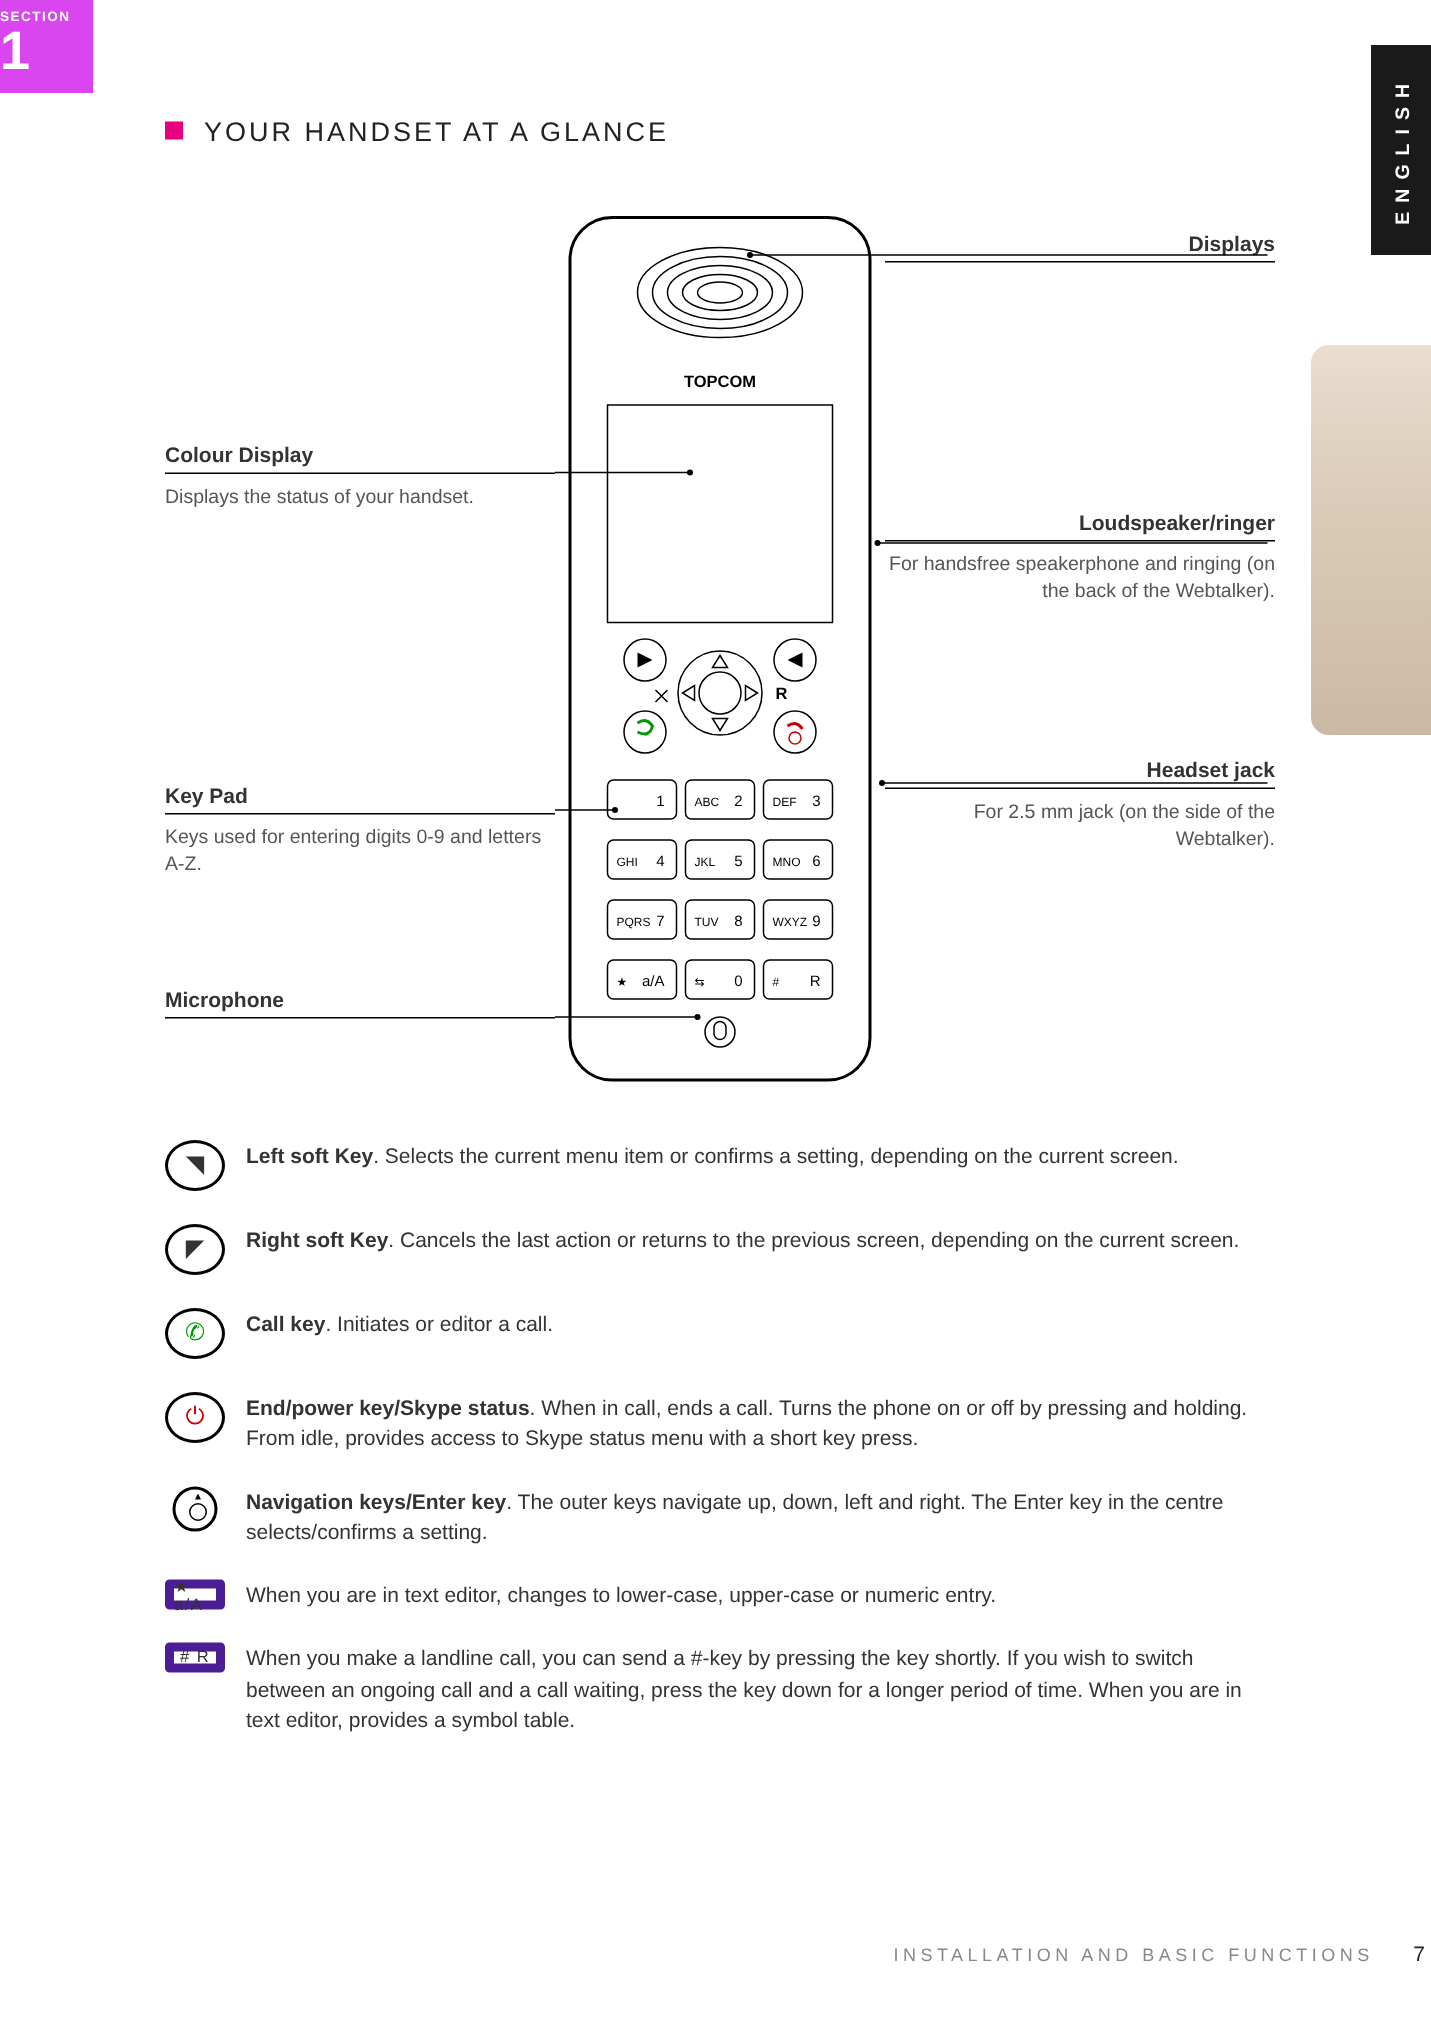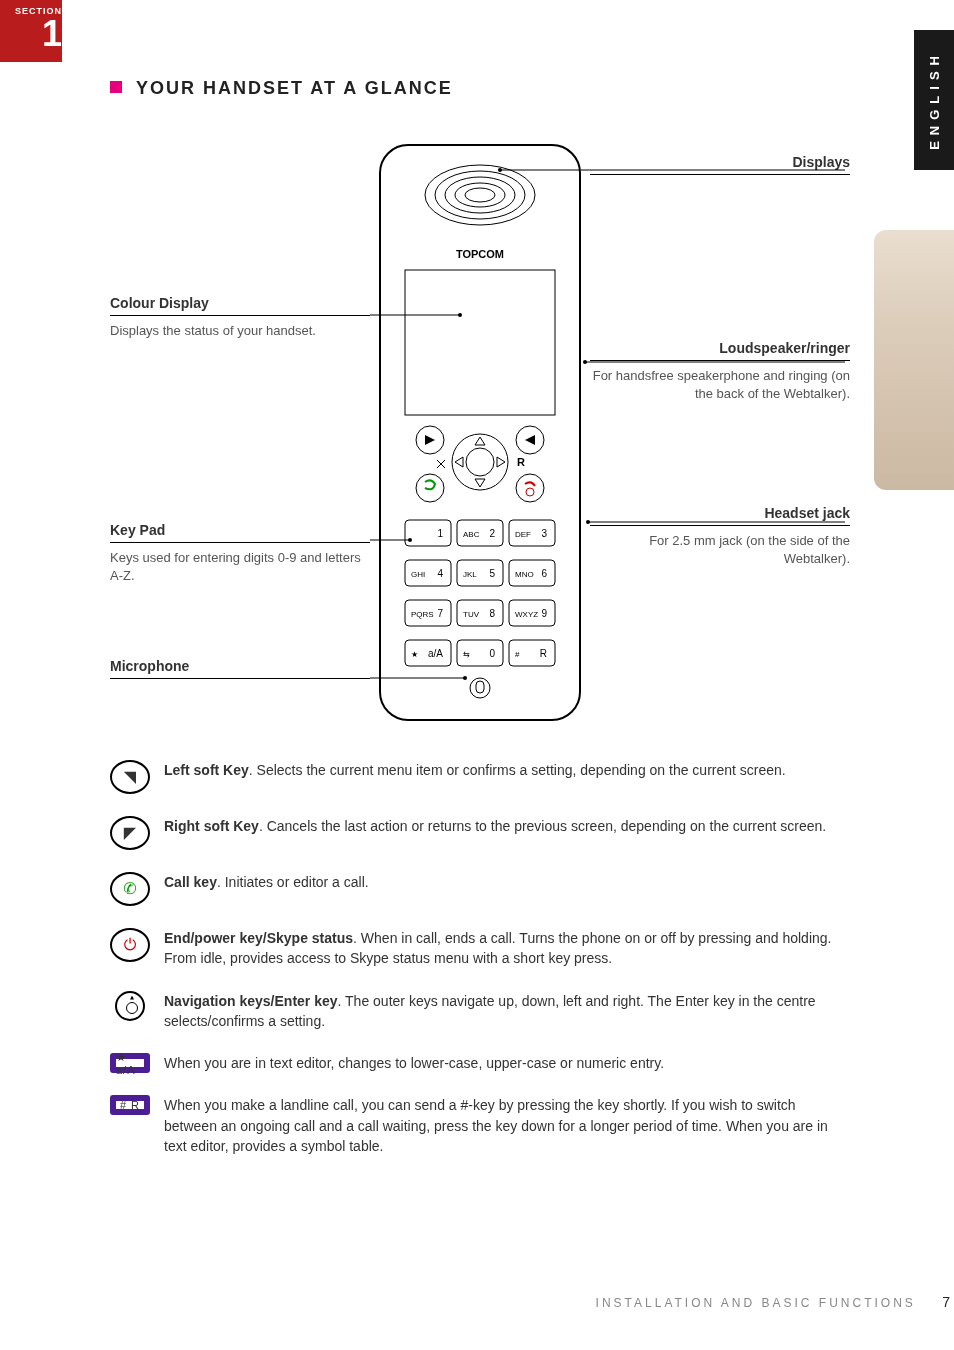--- a/index.html
+++ b/index.html
@@ -9,23 +9,23 @@
     color: #333;
     width: 954px;
     height: 1350px;
     position: relative;
     background: #fff;
   }
   .section-tab {
     position: absolute;
     top: 0; left: 0;
     width: 62px; height: 62px;
-    background: #b91c1c;
+    background: #d946ef;
     color: #fff;
-    text-align: right;
+    text-align: left;
     padding-top: 6px;
   }
   .section-tab .label { font-size: 9px; font-weight: bold; letter-spacing: 1px; }
   .section-tab .num   { font-size: 36px; font-weight: bold; line-height: 1; }
   .lang-tab {
     position: absolute;
     right: 0; top: 30px;
     width: 40px; height: 140px;
     background: #1a1a1a;
     color: #fff;
@@ -48,21 +48,21 @@
     border-top-left-radius: 12px;
     border-bottom-left-radius: 12px;
     opacity: 0.95;
   }
   .heading {
     position: absolute;
     left: 110px; top: 78px;
     font-family: "Arial Black", sans-serif;
     letter-spacing: 2px;
     font-size: 18px;
-    font-weight: 700;
+    font-weight: 400;
     color: #222;
   }
   .heading::before {
     content:"";
     display:inline-block;
     width:12px; height:12px;
     background:#e6007e;
     margin-right:14px;
     vertical-align: 1px;
   }

